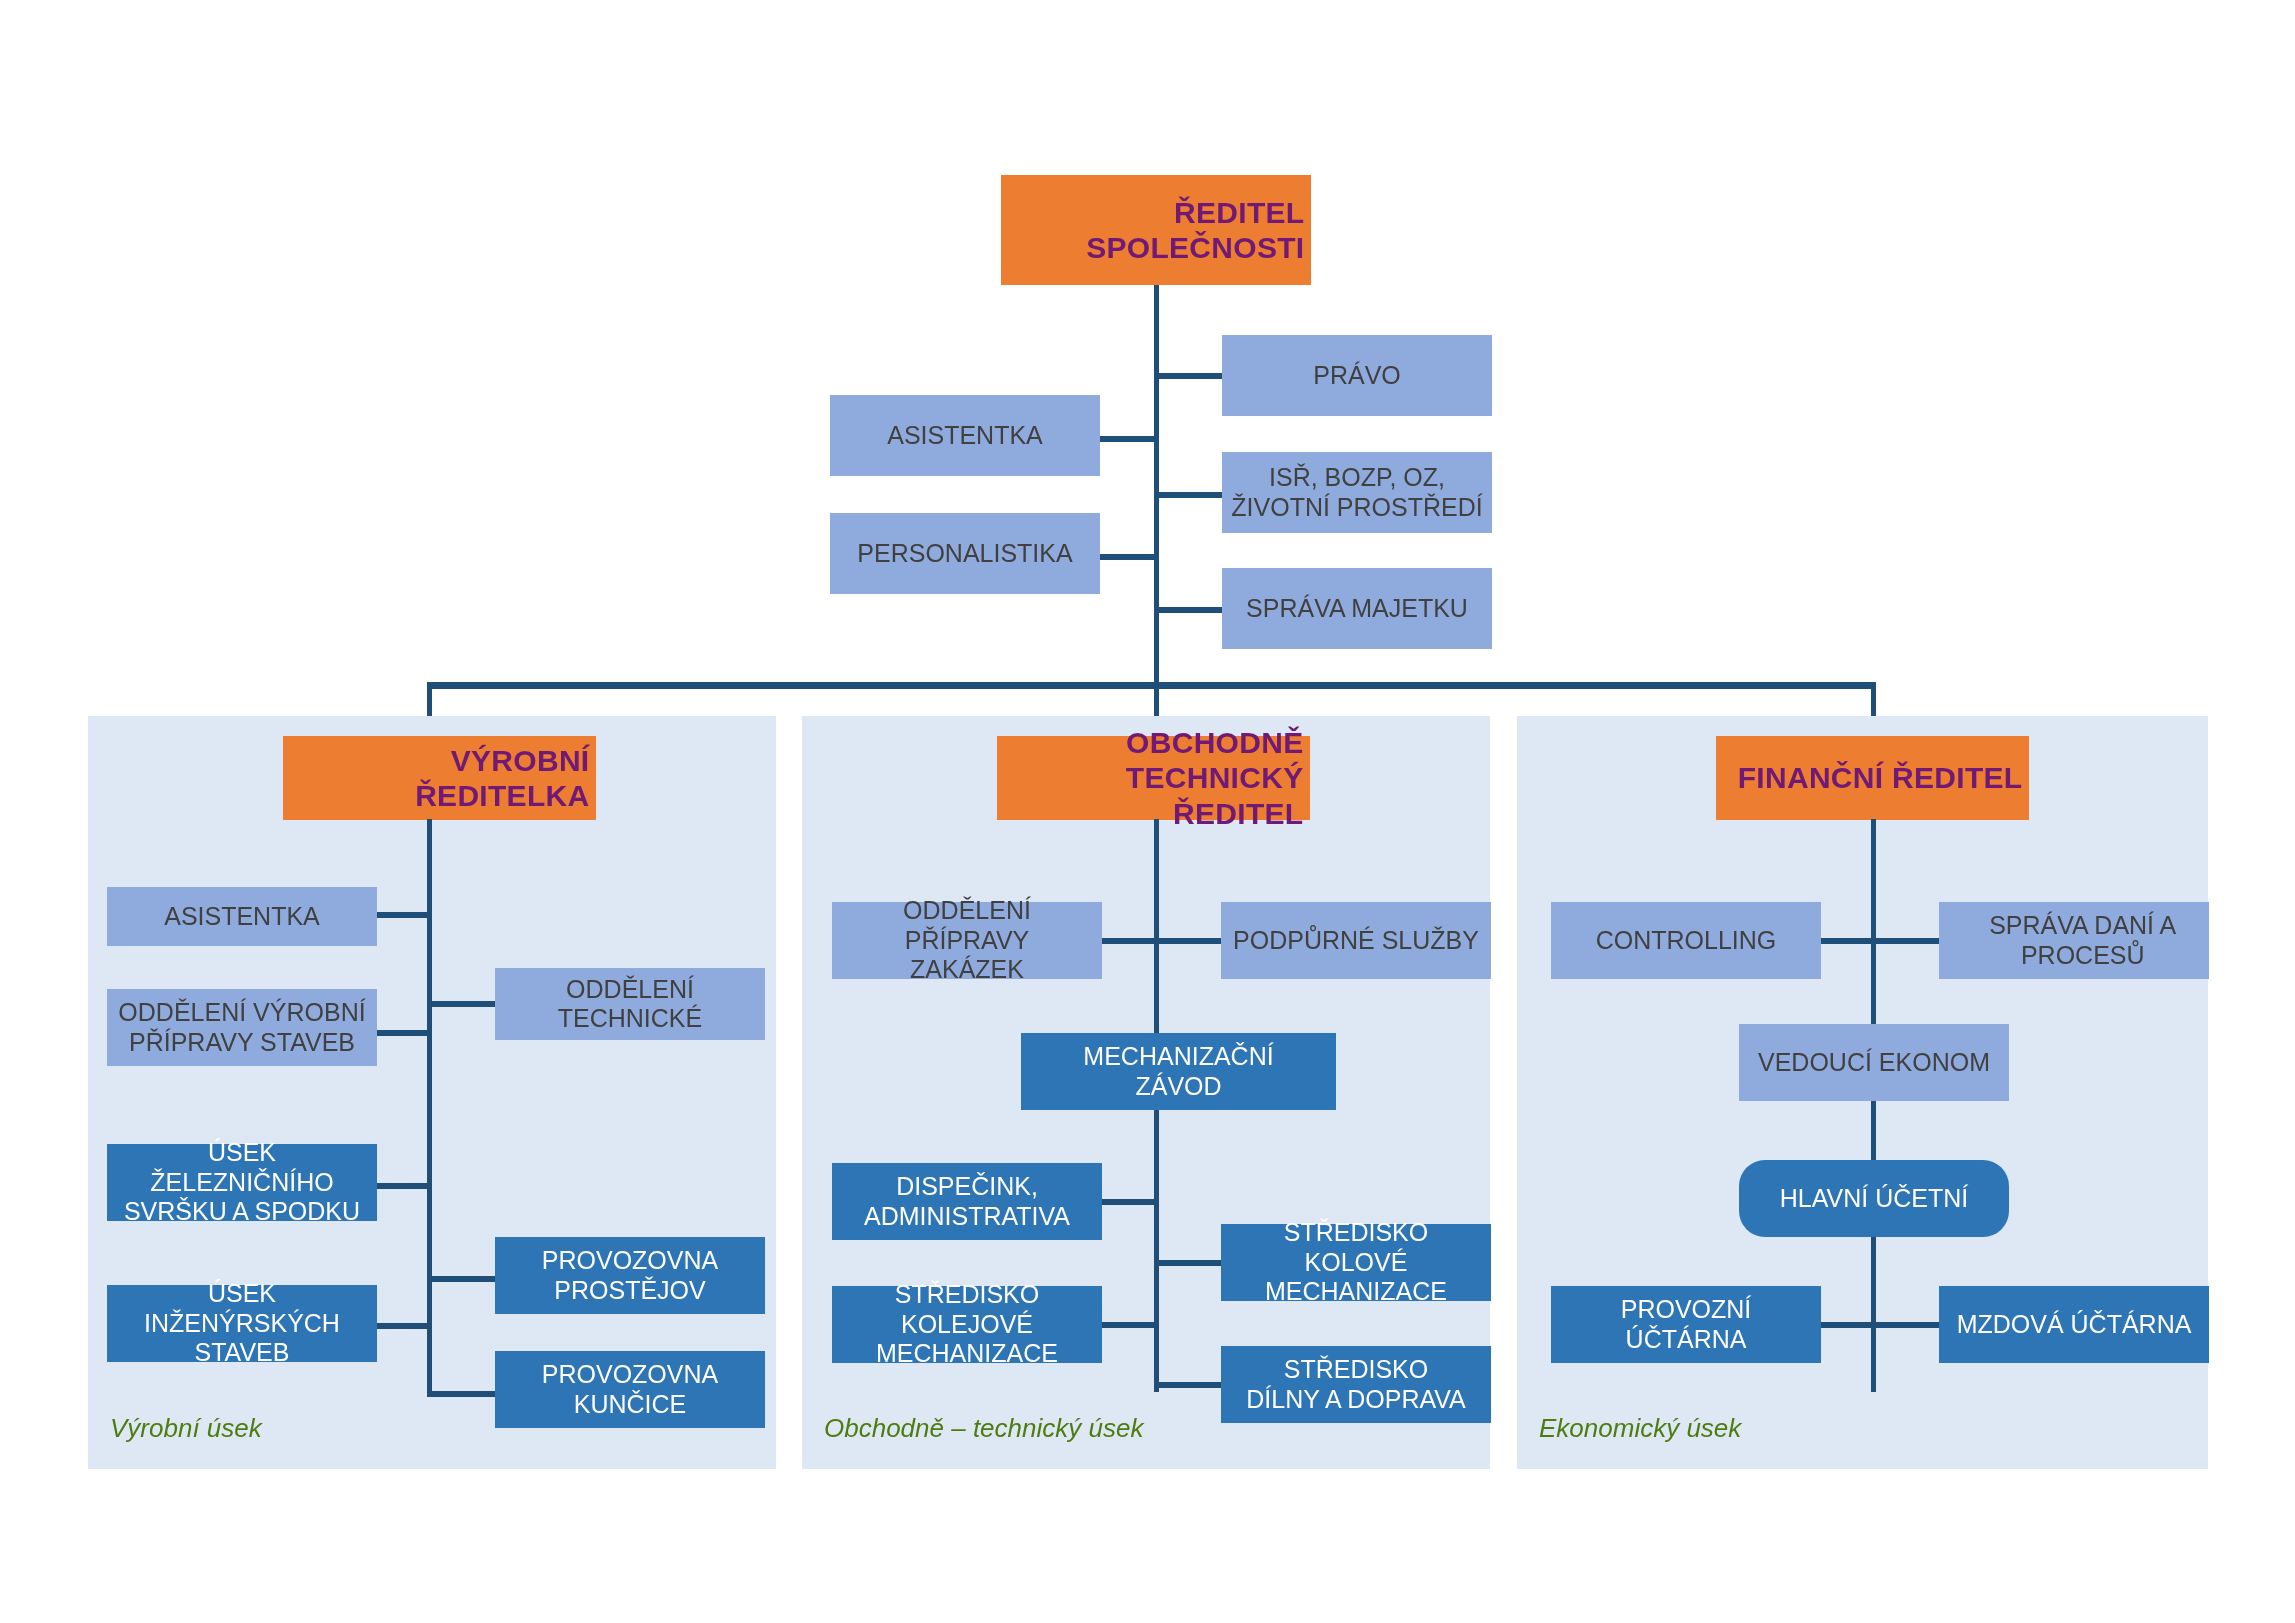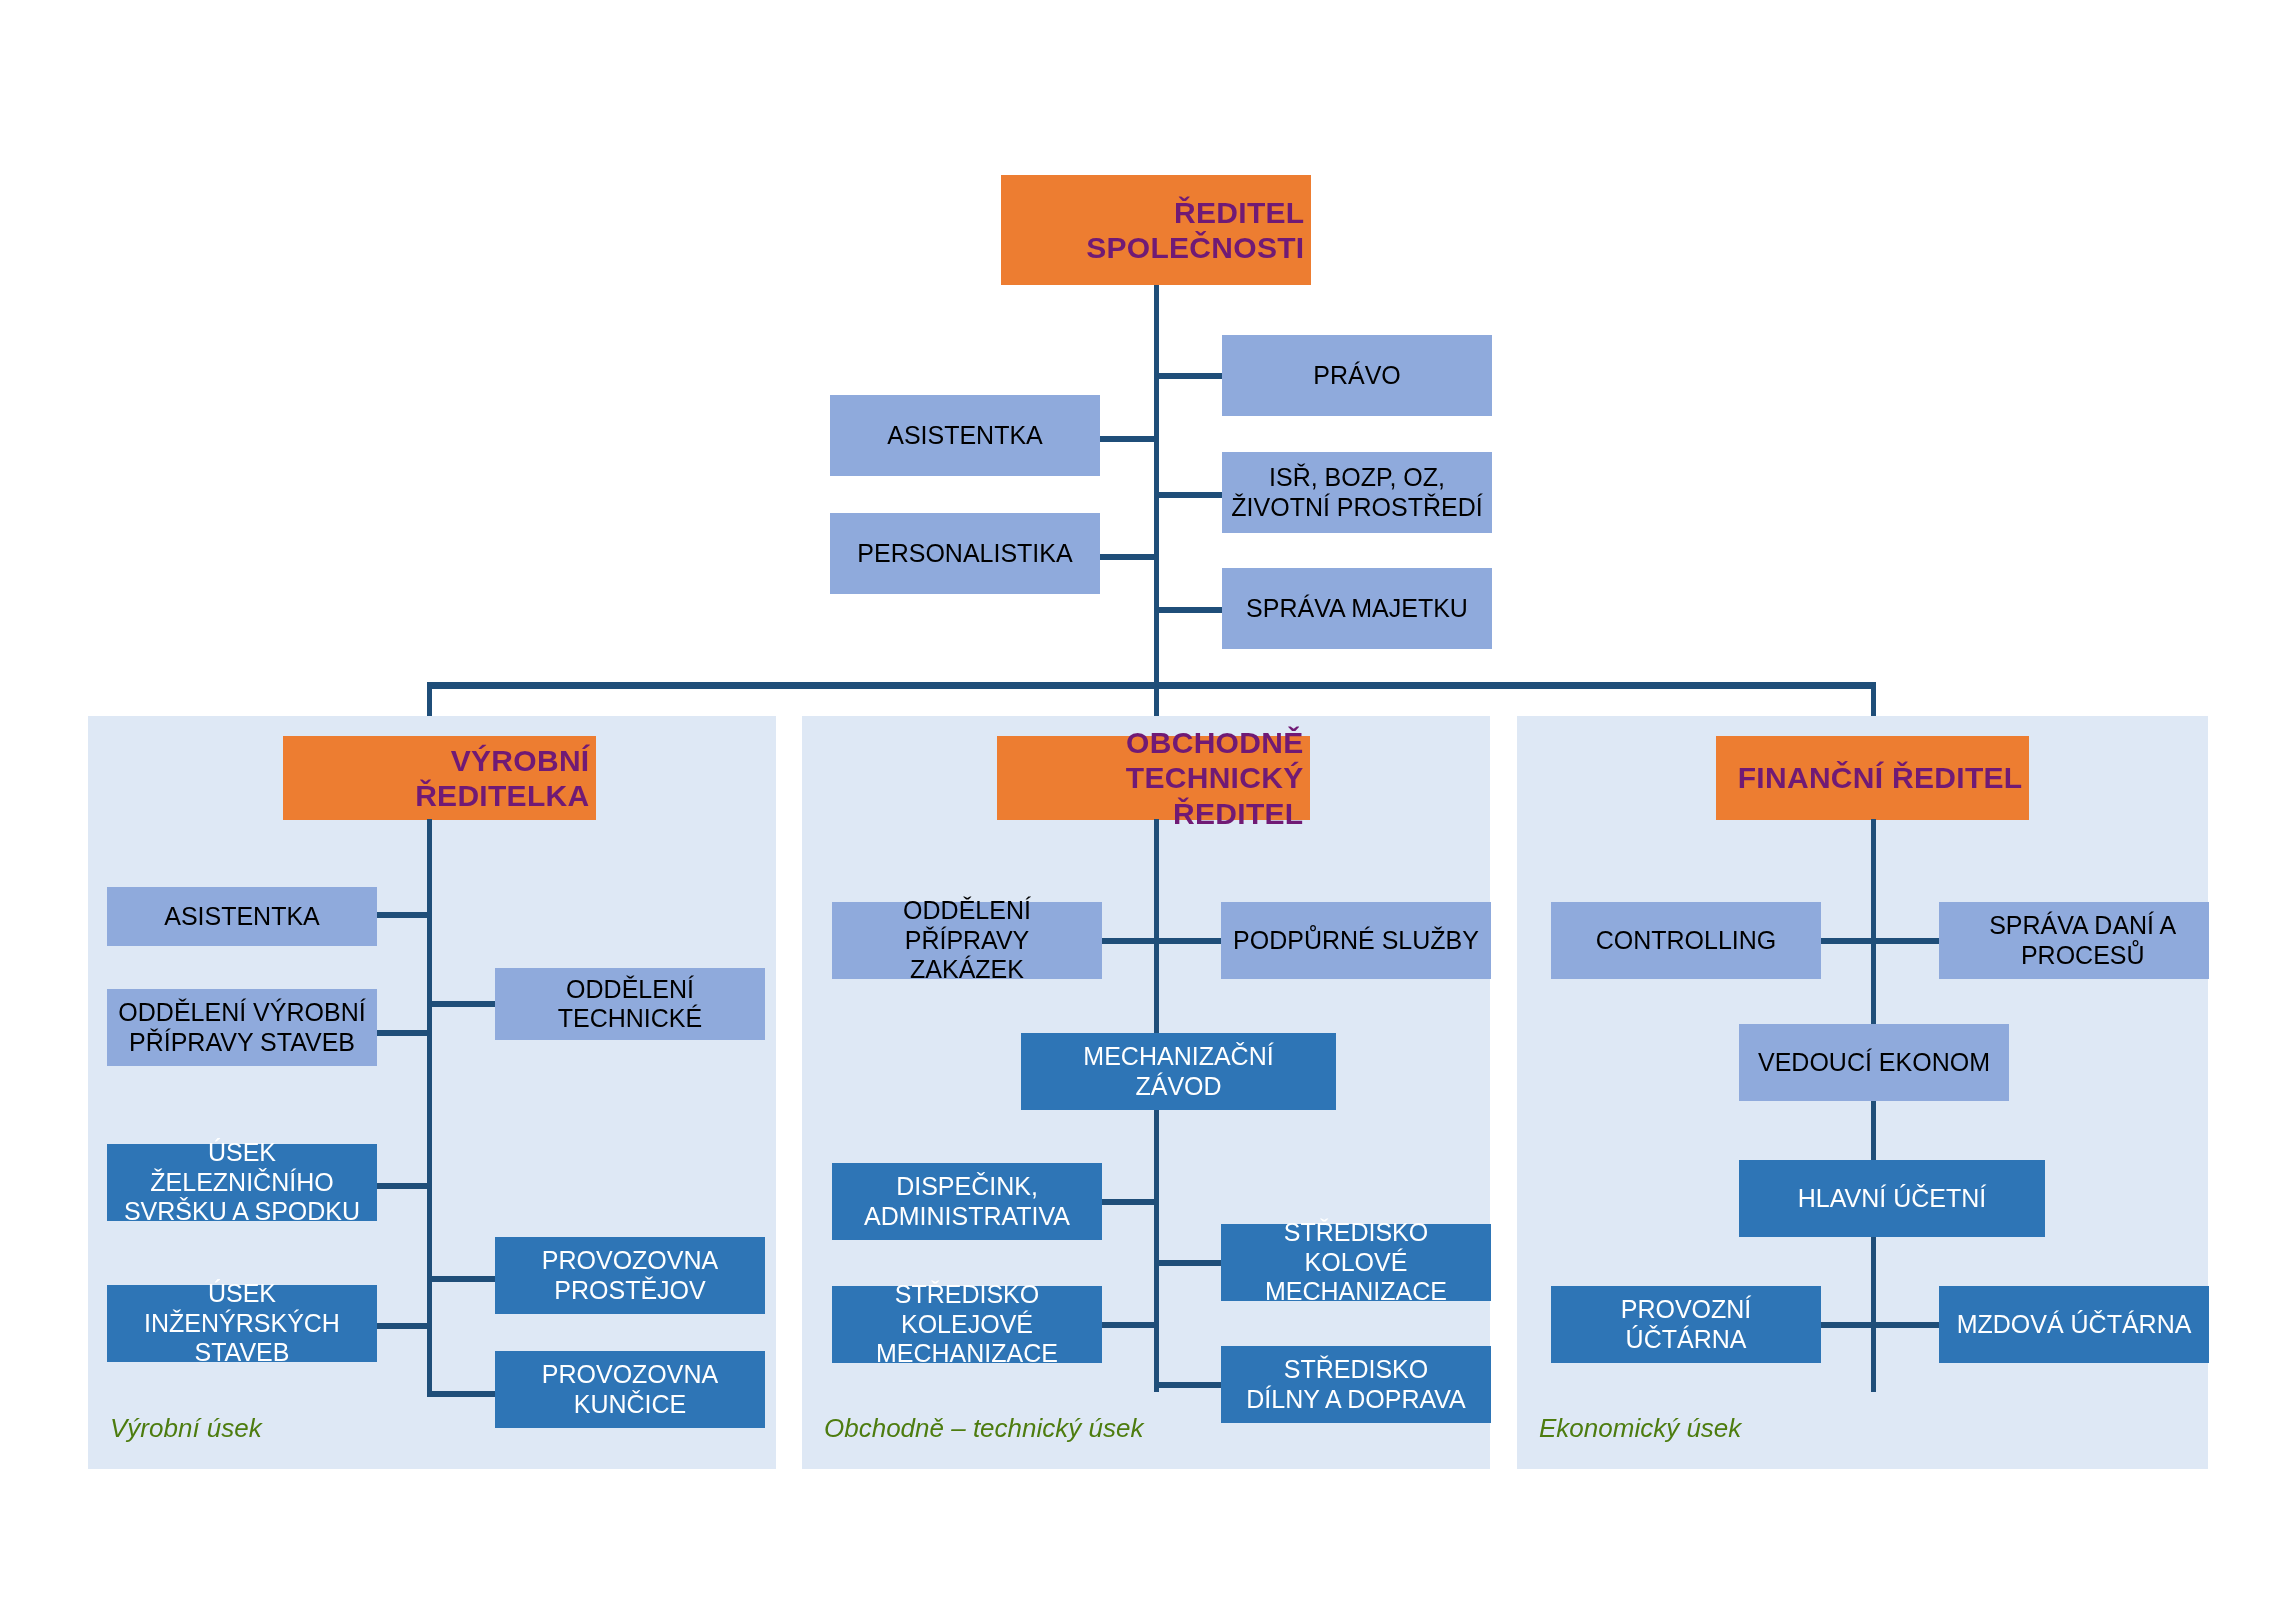--- a/index.html
+++ b/index.html
@@ -27,21 +27,21 @@
   .box{
     position:absolute;
     display:flex;align-items:center;justify-content:center;
     text-align:center;
     line-height:1.18;
     box-sizing:border-box;
     padding:2.6px 6.5px;
   }
   .box span{display:block;width:100%;}
   .orange{background:#ed7d31;color:#701a75;font-weight:bold;font-size:30px;letter-spacing:0.3px;text-align:right;}
-  .light{background:#8faadc;color:#000000;font-weight:normal;font-size:25px;}
+  .light{background:#8faadc;color:#404040;font-weight:normal;font-size:25px;}
   .dark{background:#2e75b6;color:#ffffff;font-weight:normal;font-size:25px;}
 
   
   .line{position:absolute;background:#1f4e79;}
   .vline{width:4.6px;}
   .hline{height:4.6px;}
   .hbar{height:7.2px;background:#1f4e79;}
 </style>
 </head>
 <body>
@@ -204,21 +204,21 @@
   </div>
 
   <div class="box dark" style="left:1551px;top:1286px;width:270px;height:77px;">
     <span>PROVOZNÍ ÚČTÁRNA</span>
   </div>
 
   <div class="box light" style="left:1739px;top:1024px;width:270px;height:77px;">
     <span>VEDOUCÍ EKONOM</span>
   </div>
 
-  <div class="box dark" style="left:1739px;top:1160px;width:306px;height:77px;">
+  <div class="box dark" style="left:1739px;top:1160px;width:270px;height:77px;border-radius:26px;">
     <span>HLAVNÍ ÚČETNÍ</span>
   </div>
 
   <div class="box light" style="left:1939px;top:902px;width:270px;height:77px;padding-left:24px;">
     <span class="ml">SPRÁVA DANÍ A<br>PROCESŮ</span>
   </div>
 
   <div class="box dark" style="left:1939px;top:1286px;width:270px;height:77px;">
     <span>MZDOVÁ ÚČTÁRNA</span>
   </div>

